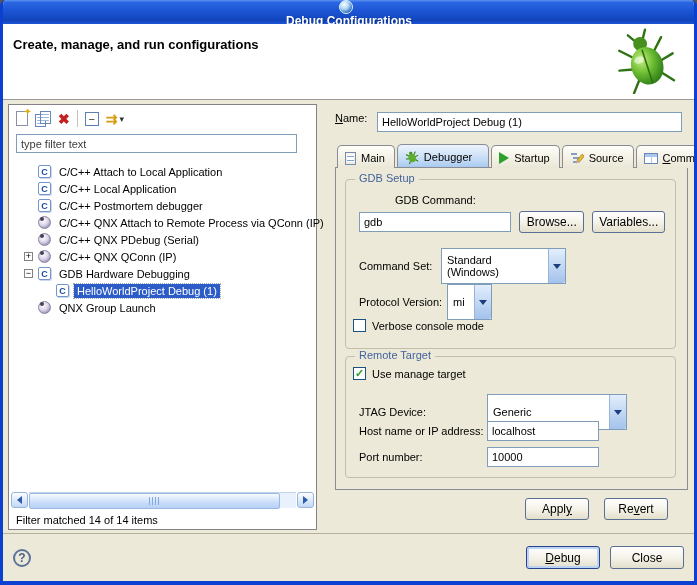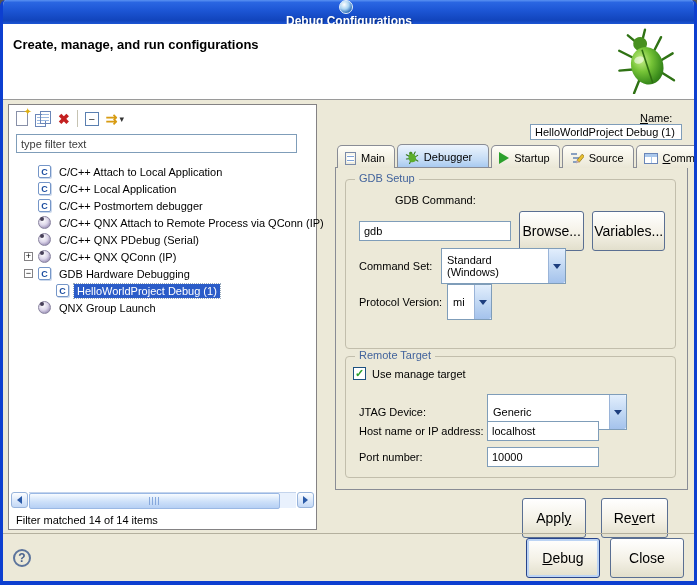--- a/index.html
+++ b/index.html
@@ -67,21 +67,21 @@
   .tri-left { width: 0; height: 0; border-top: 4px solid transparent; border-bottom: 4px solid transparent; border-right: 5px solid #2a5aa8; }
   .tri-right { width: 0; height: 0; border-top: 4px solid transparent; border-bottom: 4px solid transparent; border-left: 5px solid #2a5aa8; }
   .scroll-track { flex: 1; height: 16px; margin: 0 1px; background: #e9f1fd; border-top: 1px solid #c4d4ec; position: relative; }
   .scroll-thumb { position: absolute; left: 0; top: 0; width: calc(100% - 16px); height: 16px; cursor: grab;
     background: linear-gradient(180deg,#f7fbff,#cde0f9 55%,#b6d0f4); border: 1px solid #9ab8e4; border-radius: 2px;
     display: flex; align-items: center; justify-content: center; }
   .grip { width: 11px; height: 8px; background: repeating-linear-gradient(90deg,#86a8dc 0 1px, transparent 1px 3px); }
   .left-status { position: absolute; bottom: 3px; left: 7px; color: #000; }
   
   .right-panel { position: absolute; left: 325px; top: 0; right: 4px; height: 433px; }
-  .name-row { position: absolute; top: 12px; left: 7px; right: 8px; display: flex; align-items: flex-end; flex-direction: column; }
+  .name-row { position: absolute; top: 12px; left: 7px; right: 8px; display: flex; align-items: flex-start; }
   .name-row label { width: 42px; flex: none; }
   .xp-input { height: 20px; border: 1px solid #7f9db9; background: #fff; font-family: "Liberation Sans", sans-serif;
     font-size: 11px; padding: 1px 4px; color: #000; }
   .name-row input { flex: 1; }
   .tabfolder { position: absolute; top: 44px; left: 7px; right: 2px; height: 346px; }
   .tabs { display: flex; height: 23px; padding-left: 2px; position: relative; z-index: 2; }
   .tab { display: flex; align-items: center; gap: 5px; padding: 2px 9px 0 7px; margin-right: 2px; cursor: pointer;
     border: 1px solid #898c95; border-bottom: none; border-radius: 5px 5px 0 0;
     background: linear-gradient(#fffef8,#eae7d6); position: relative; top: 1px; }
   .tab.selected { background: linear-gradient(#ecf4fd,#c2daf5 70%,#a8caf0); padding-right: 16px; top: 0; height: 23px; }
@@ -90,23 +90,23 @@
     background-image: repeating-linear-gradient(180deg, transparent 0 3px, #7ea2d8 3px 4px); background-clip: content-box; padding: 2px 1px; }
   .play-tri { width: 0; height: 0; border-left: 10px solid #2ca02c; border-top: 6px solid transparent; border-bottom: 6px solid transparent; }
   .table-icon { width: 14px; height: 11px; background: #fff; border: 1px solid #6a86b8;
     background-image: linear-gradient(#aac8ec 0 3px, transparent 3px), linear-gradient(90deg, transparent 0 6px, #aac8ec 6px 7px, transparent 7px); }
   
   .group { position: absolute; left: 9px; right: 11px; border: 1px solid #c2beac; border-radius: 4px; }
   .group-title { position: absolute; top: -8px; left: 9px; background: #ece9d8; padding: 0 4px; color: #42639c; }
   .g-gdb { top: 11px; height: 170px; }
   .g-remote { top: 188px; height: 122px; }
   .g-row { position: absolute; left: 13px; right: 10px; display: flex; align-items: center; }
-  .xp-btn { height: 22px; min-width: 64px; padding: 19px 12px; cursor: pointer;
+  .xp-btn { height: 22px; min-width: 64px; padding: 1px 12px; cursor: pointer;
     background: linear-gradient(180deg,#ffffff,#f4f1e6 55%,#e2dfcc); border: 1px solid #5a6f92; border-radius: 3px;
-    font-family: "Liberation Sans", sans-serif; font-size: 14px; color: #000;
+    font-family: "Liberation Sans", sans-serif; font-size: 12px; color: #000;
     display: inline-flex; align-items: center; justify-content: center; }
   .xp-btn.default { border-color: #28448c; box-shadow: inset 0 0 0 2px #bcd4f4; }
   .combo { display: inline-flex; height: 36px; border: 1px solid #7f9db9; background: #fff; align-items: stretch; cursor: pointer; }
   .combo .val { display: flex; align-items: center; padding: 0 5px; flex: 1; }
   .combo-btn { width: 17px; flex: none; display: flex; align-items: center; justify-content: center;
     background: linear-gradient(180deg,#e2eefc,#bcd4f2 60%,#a4c2ec); border-left: 1px solid #9ab4d8; border-radius: 0 2px 2px 0; }
   .chev { width: 0; height: 0; border-left: 4px solid transparent; border-right: 4px solid transparent; border-top: 5px solid #1d3e7e; }
   .checkbox { width: 13px; height: 13px; flex: none; border: 1px solid #1c5180; background: #fff; margin-right: 6px;
     display: flex; align-items: center; justify-content: center; font-size: 11px; font-weight: bold; color: #2aa02a; line-height: 11px; cursor: pointer; }
   .apply-row { position: absolute; top: 398px; right: 22px; display: flex; gap: 15px; }
@@ -327,20 +327,24 @@
             </div>
             <div class="g-row" style="top:104px;">
               <span style="width:88px;">Protocol Version:</span>
               <span class="combo" style="width:45px;">
                 <span class="val">mi</span>
                 <span class="combo-btn">
                     <span class="chev"></span>
                   </span>
               </span>
             </div>
+            <div class="g-row" style="top:139px; left:7px;">
+              <span class="checkbox"></span>
+              <span>Verbose console mode</span>
+            </div>
           </div>
 
           <div class="group g-remote">
             <span class="group-title">Remote Target</span>
             <div class="g-row" style="top:10px; left:7px;">
               <span class="checkbox">
                   <span>✓</span>
                 </span>
               <span>Use manage target</span>
             </div>

